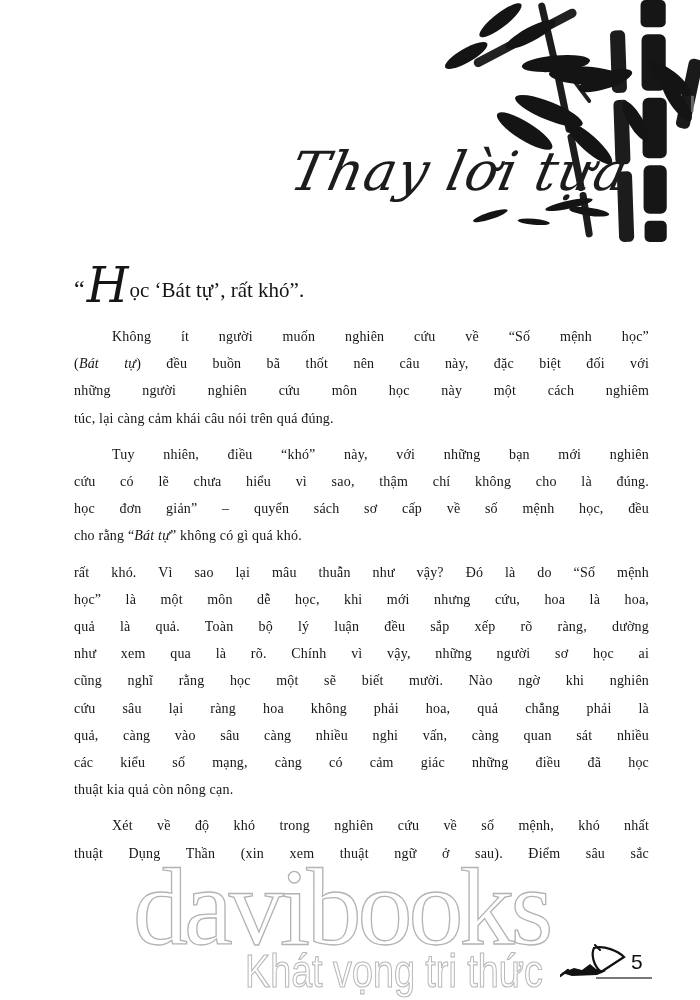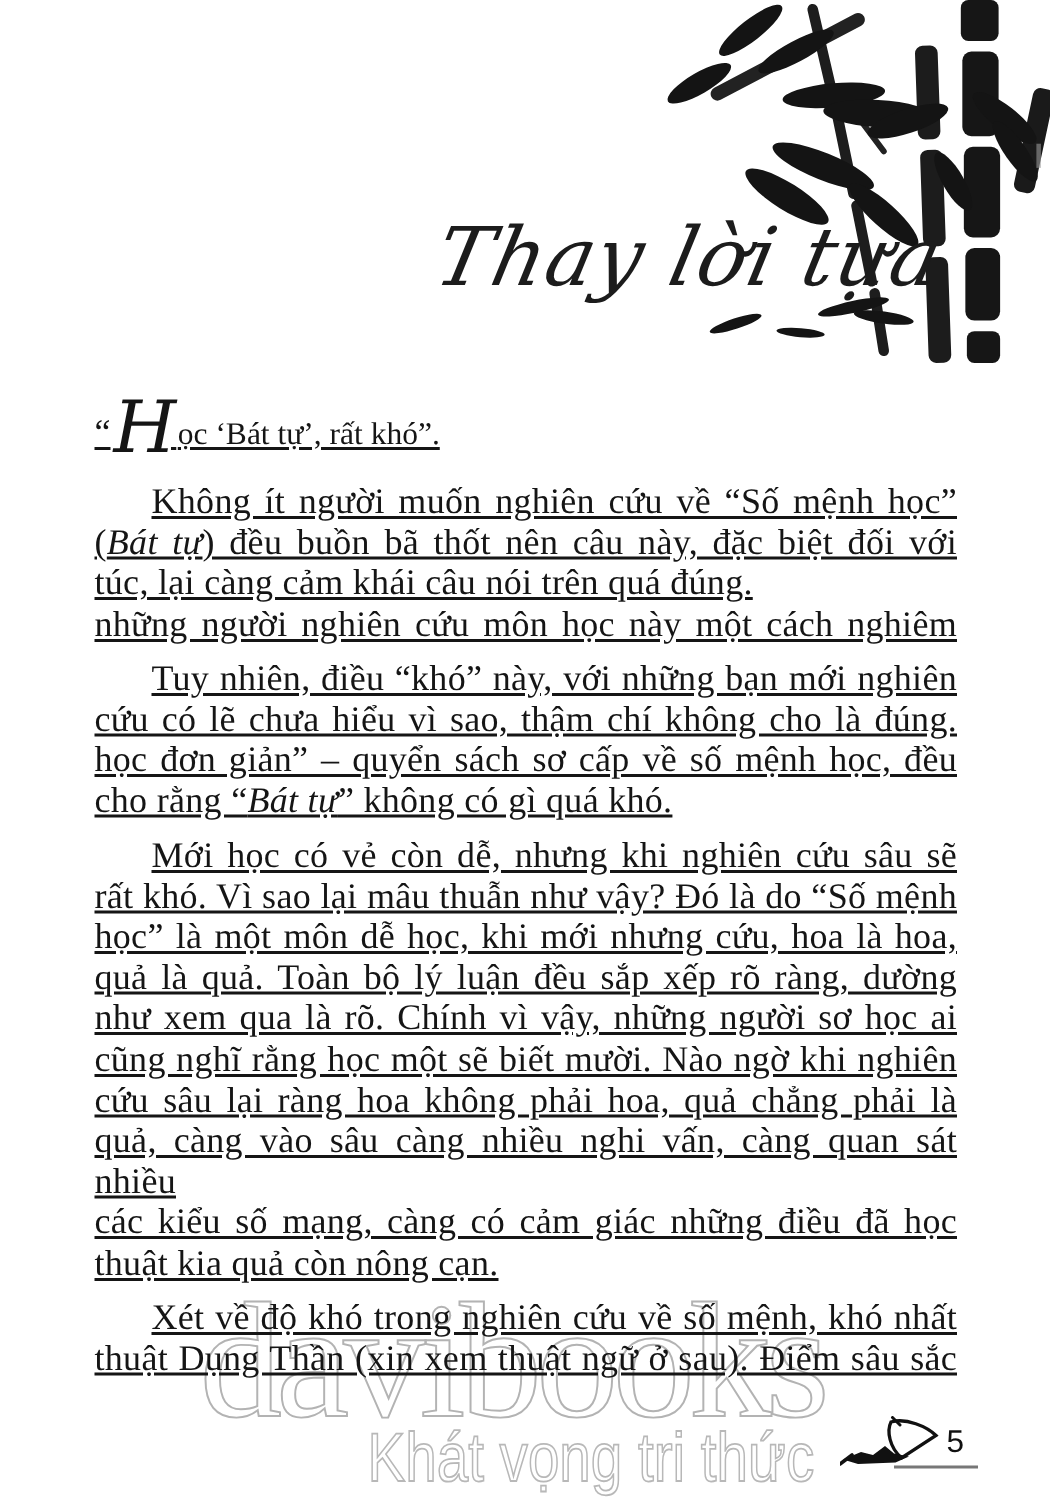--- a/index.html
+++ b/index.html
@@ -10,30 +10,30 @@
   
   .bamboo{position:absolute;top:0;right:0;width:262px;height:242px;z-index:1;}
   
   .title{
     position:absolute;left:292px;top:140px;z-index:2;
     font-family:"DejaVu Serif","Liberation Serif",serif;
     font-style:italic;font-size:54px;color:#1c1c1c;
     transform:skewX(-12deg);letter-spacing:1px;white-space:nowrap;
   }
   
-  .content{position:absolute;left:63px;top:264px;width:575px;z-index:3;text-decoration:underline;}
+  .content{position:absolute;left:74px;top:264px;width:575px;z-index:3;}
   .intro{font-size:21px;line-height:50px;white-space:nowrap;margin-bottom:8px;}
   .intro .oq{font-size:24px;}
   .dropcap{
     font-family:"DejaVu Serif","Liberation Serif",serif;font-style:italic;
     font-size:48px;line-height:0;position:relative;top:5px;margin:0 1px 0 2px;
   }
   .para{margin:0 0 9px 0;}
   .line{
-    font-size:24px;line-height:27.2px;letter-spacing:0.2px;
+    font-size:14px;line-height:27.2px;letter-spacing:0.2px;
     text-align:justify;text-align-last:justify;
   }
   .line.indent{text-indent:38px;}
   .line.flush{text-align-last:left;}
   .line i{font-style:italic;}
   
   .wm-brand{
     position:absolute;left:133px;top:852px;z-index:2;
     font-family:Liberation Serif, serif;
     font-size:110px;line-height:1;letter-spacing:-4px;
@@ -113,31 +113,30 @@
 
   <div class="wm-brand">davibooks</div>
   <div class="wm-slogan">Khát vọng tri thức</div>
 
   <div class="content">
     <div class="intro"><span class="oq">“</span><span class="dropcap">H</span><span>ọc ‘Bát tự’, rất khó”.</span></div>
 
   <div class="para">
         <div class="line indent">Không ít người muốn nghiên cứu về “Số mệnh học”</div>
         <div class="line">(<i>Bát tự</i>) đều buồn bã thốt nên câu này, đặc biệt đối với</div>
+        <div class="line">những người nghiên cứu môn học này một cách nghiêm</div>
         <div class="line flush">túc, lại càng cảm khái câu nói trên quá đúng.</div>
-        <div class="line">những người nghiên cứu môn học này một cách nghiêm</div>
       </div>
       <div class="para">
         <div class="line indent">Tuy nhiên, điều “khó” này, với những bạn mới nghiên</div>
         <div class="line">cứu có lẽ chưa hiểu vì sao, thậm chí không cho là đúng.</div>
         <div class="line">học đơn giản” – quyển sách sơ cấp về số mệnh học, đều</div>
         <div class="line flush">cho rằng “<i>Bát tự</i>” không có gì quá khó.</div>
       </div>
       <div class="para">
-        <div class="line indent">Mới học có vẻ còn dễ, nhưng khi nghiên cứu sâu sẽ</div>
         <div class="line">rất khó. Vì sao lại mâu thuẫn như vậy? Đó là do “Số mệnh</div>
         <div class="line">học” là một môn dễ học, khi mới nhưng cứu, hoa là hoa,</div>
         <div class="line">quả là quả. Toàn bộ lý luận đều sắp xếp rõ ràng, dường</div>
         <div class="line">như xem qua là rõ. Chính vì vậy, những người sơ học ai</div>
         <div class="line">cũng nghĩ rằng học một sẽ biết mười. Nào ngờ khi nghiên</div>
         <div class="line">cứu sâu lại ràng hoa không phải hoa, quả chẳng phải là</div>
         <div class="line">quả, càng vào sâu càng nhiều nghi vấn, càng quan sát nhiều</div>
         <div class="line">các kiểu số mạng, càng có cảm giác những điều đã học</div>
         <div class="line flush">thuật kia quả còn nông cạn.</div>
       </div>

